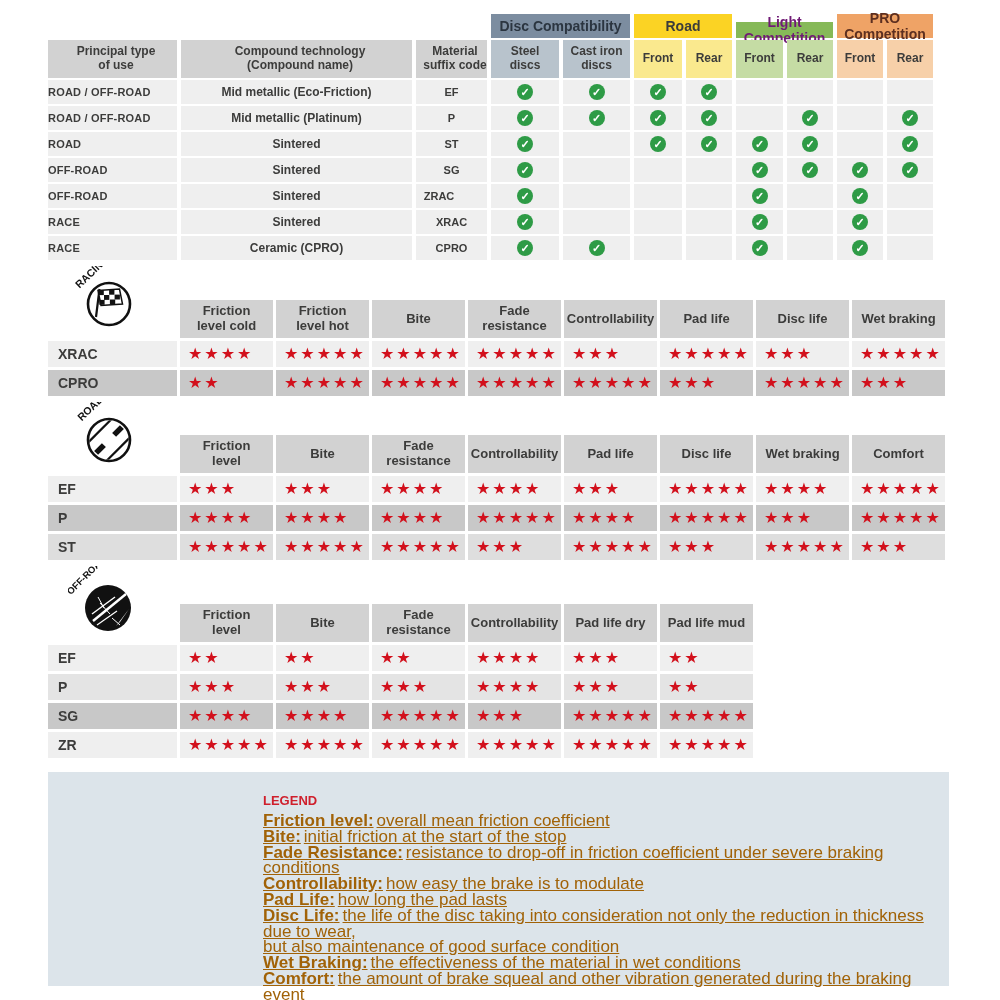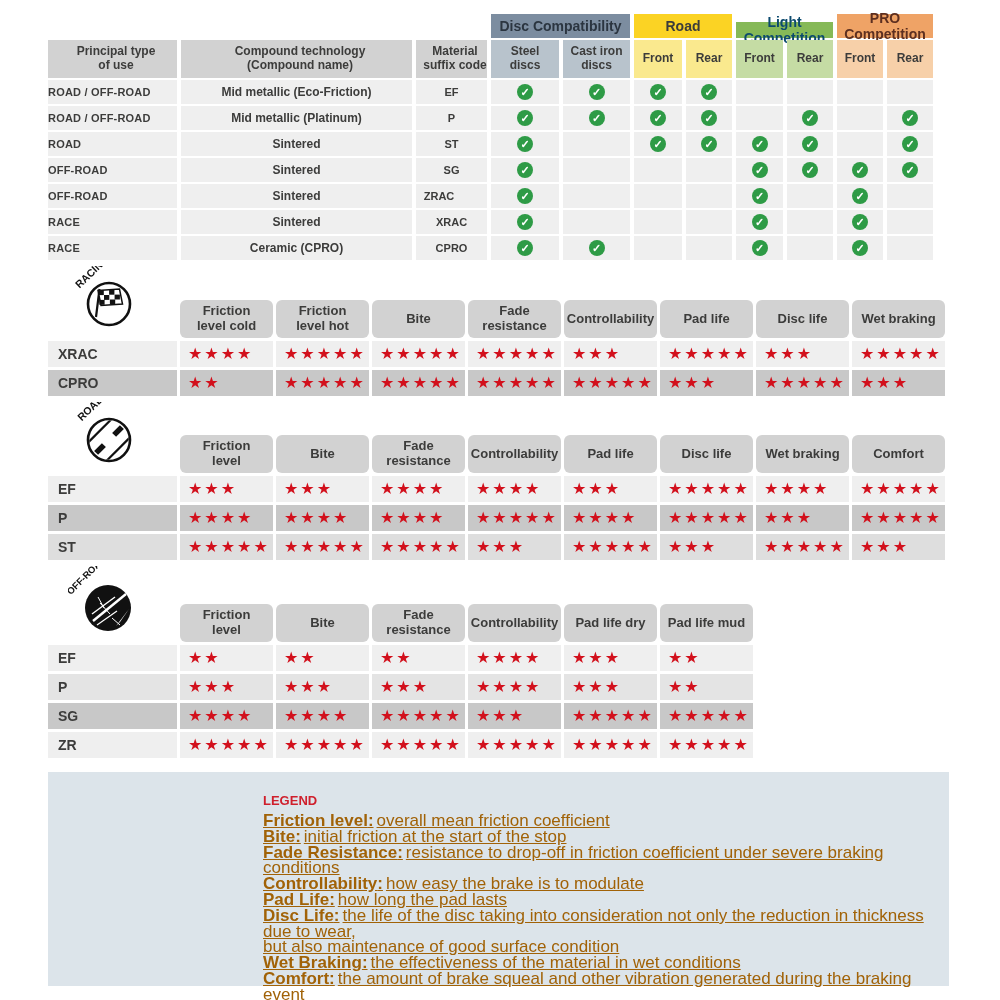--- a/index.html
+++ b/index.html
@@ -22,21 +22,21 @@
   .use-cell{justify-content:flex-start;letter-spacing:.2px;}
   .compound-cell{font-size:12px;}
   .code-note{color:#9b9b9b;margin-left:3px;font-weight:600;margin-top:48px;}
   .check{width:16px;height:16px;border-radius:50%;background:#2e9b46;color:#fff;
          font-size:11px;font-weight:bold;display:flex;align-items:center;justify-content:center;line-height:1;}
   
   .star-grid{column-gap:3px;row-gap:3px;}
   #racing-grid{left:48px;top:300px;grid-template-columns:129px repeat(8,93px);grid-template-rows:38px repeat(2,26px);}
   #road-grid{left:48px;top:435px;grid-template-columns:129px repeat(8,93px);grid-template-rows:38px repeat(3,26px);}
   #offroad-grid{left:48px;top:604px;grid-template-columns:129px repeat(6,93px);grid-template-rows:38px repeat(4,26px);}
-  .star-col-header{font-size:13px;font-weight:bold;line-height:1.15;background:#d2d2d2;border-radius:6px;}
+  .star-col-header{font-size:13px;font-weight:bold;line-height:1.15;background:#d2d2d2;}
   .row-label{justify-content:flex-start;padding-left:10px;font-size:14px;font-weight:600;}
   .star-cell{justify-content:flex-start;padding-left:8px;}
   .stars{color:#d2101c;font-size:16px;letter-spacing:2px;line-height:1;}
   .shade-light{background:#efefef;}
   .shade-midlight{background:#e4e4e4;}
   .shade-mid{background:#dedede;}
   .shade-dark{background:#c8c8c8;}
   
   .icon-wrap{position:absolute;}
   
@@ -50,21 +50,21 @@
 </style>
 </head>
 <body>
 
 <div id="canvas">
 
   <div id="compat-grid" class="section grid">
       <div class="cell blank" style="grid-column: 1 / span 3;"></div>
       <div class="cell group-header" style="grid-column: span 2; background: rgb(124, 141, 160); color: rgb(43, 53, 64);">Disc Compatibility</div>
       <div class="cell group-header" style="grid-column: span 2; background: rgb(251, 211, 36); color: rgb(60, 60, 59);">Road</div>
-      <div class="cell group-header" style="grid-column: span 2; background: rgb(134, 185, 88); color: #0c4a6e; margin-top: 8px;">Light Competition</div>
+      <div class="cell group-header" style="grid-column: span 2; background: rgb(134, 185, 88); color: #701a75; margin-top: 8px;">Light Competition</div>
       <div class="cell group-header" style="grid-column: span 2; background: rgb(239, 163, 102); color: rgb(93, 47, 32);">PRO Competition</div>
       <div class="cell col-header gray pre">Principal type
 of use</div>
       <div class="cell col-header gray pre">Compound technology
 (Compound name)</div>
       <div class="cell col-header gray pre">Material
 suffix code</div>
       <div class="cell col-header pre" style="background: rgb(184, 195, 204);">Steel
 discs</div>
       <div class="cell col-header pre" style="background: rgb(184, 195, 204);">Cast iron

